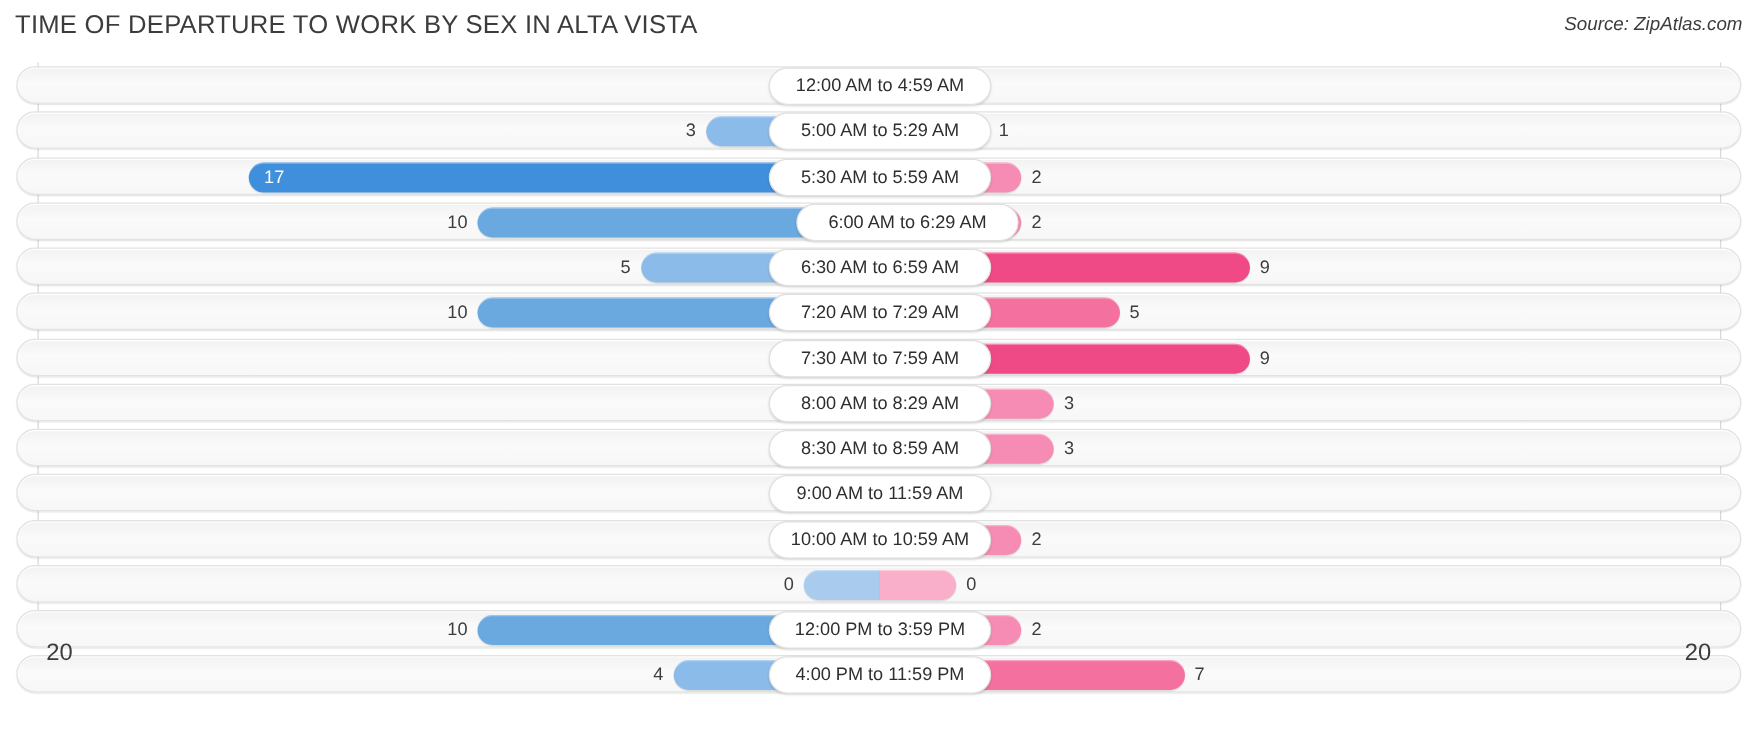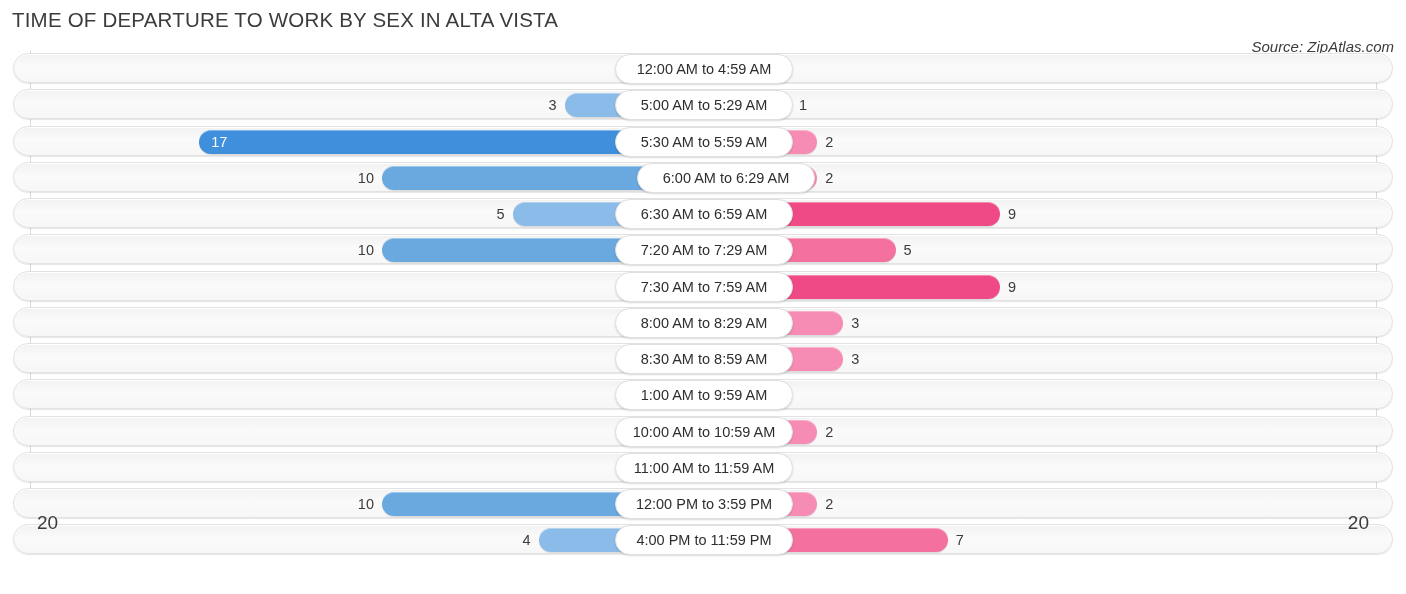--- a/index.html
+++ b/index.html
@@ -34,21 +34,20 @@
     white-space: nowrap;
   }
   .source {
     position: absolute;
     right: 12px;
     top: 11px;
     font-size: 15px;
     font-style: italic;
     color: #3c3c3c;
     white-space: nowrap;
-    margin-top: 27px;
   }
 
   
   .plot {
     position: absolute;
     left: 0;
     top: 50px;
     width: 1406px;
     height: 504px;
   }
@@ -233,35 +232,34 @@
         <div class="bar female" style="left: 690px; width: 139.3px; background: rgb(246, 140, 179);"></div>
         <div class="val male-val" style="left: 583px; width: 38px;">0</div>
         <div class="val female-val" style="left: 837.3px; width: 40px;">3</div>
         <div class="cat-pill" style="left: 601px; width: 178px;">8:30 AM to 8:59 AM</div>
       </div>
       <div class="row" style="top: 329.25px;">
         <div class="bar male" style="left: 629px; width: 61px; background: rgb(168, 203, 238);"></div>
         <div class="bar female" style="left: 690px; width: 61px; background: rgb(249, 175, 201);"></div>
         <div class="val male-val" style="left: 583px; width: 38px;">0</div>
         <div class="val female-val" style="left: 759px; width: 40px;">0</div>
-        <div class="cat-pill" style="left: 601px; width: 178px;">1:00 AM to 9:59 AM</div>
+        <div class="cat-pill" style="left: 601px; width: 178px;">9:00 AM to 11:59 AM</div>
       </div>
       <div class="row" style="top: 365.5px;">
         <div class="bar male" style="left: 629px; width: 61px; background: rgb(168, 203, 238);"></div>
         <div class="bar female" style="left: 690px; width: 113.2px; background: rgb(246, 140, 179);"></div>
         <div class="val male-val" style="left: 583px; width: 38px;">0</div>
         <div class="val female-val" style="left: 811.2px; width: 40px;">2</div>
         <div class="cat-pill" style="left: 601px; width: 178px;">10:00 AM to 10:59 AM</div>
       </div>
       <div class="row" style="top: 401.75px;">
         <div class="bar male" style="left: 629px; width: 61px; background: rgb(168, 203, 238);"></div>
         <div class="bar female" style="left: 690px; width: 61px; background: rgb(249, 175, 201);"></div>
         <div class="val male-val" style="left: 583px; width: 38px;">0</div>
         <div class="val female-val" style="left: 759px; width: 40px;">0</div>
-        <div class="cat-pill" style="left: 601px; width: 178px;">11:00 AM to 11:59 AM</div>
       </div>
       <div class="row" style="top: 438px;">
         <div class="bar male" style="left: 368px; width: 322px; background: rgb(106, 168, 224);"></div>
         <div class="bar female" style="left: 690px; width: 113.2px; background: rgb(246, 140, 179);"></div>
         <div class="val male-val" style="left: 322px; width: 38px;">10</div>
         <div class="val female-val" style="left: 811.2px; width: 40px;">2</div>
         <div class="cat-pill" style="left: 601px; width: 178px; text-align: center;">12:00 PM to 3:59 PM</div>
       </div>
       <div class="row" style="top: 474.25px;">
         <div class="bar male" style="left: 524.6px; width: 165.4px; background: rgb(139, 187, 232);"></div>

